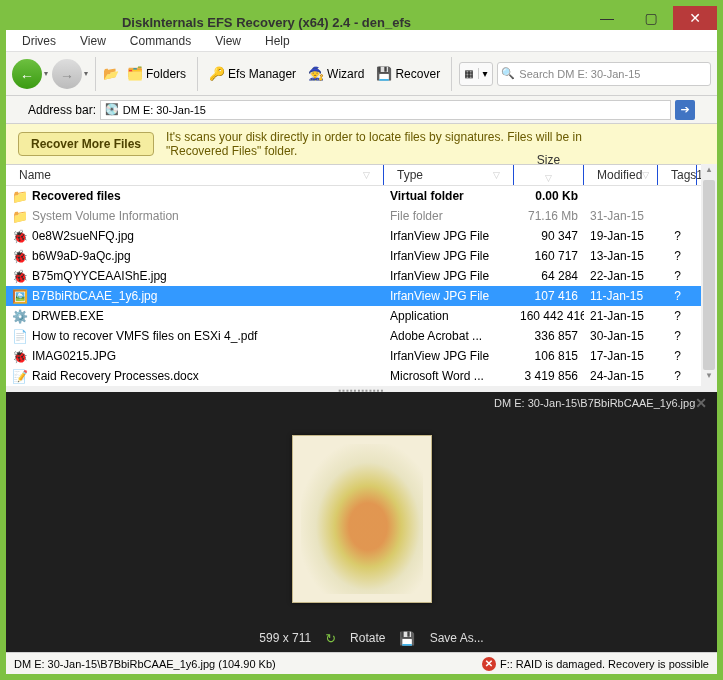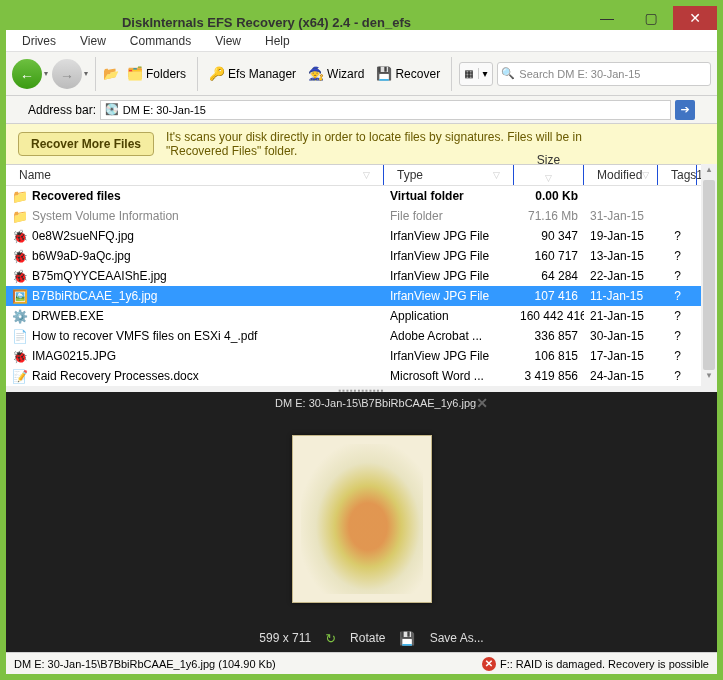--- a/index.html
+++ b/index.html
@@ -51,21 +51,21 @@
   .cell.mod{width:74px;}
   .cell.tags{width:39px;text-align:center;}
   .row.bold .cell.name,.row.bold .cell.type,.row.bold .cell.size{font-weight:bold;color:#000;}
   .row.gray{color:#888;}
 
   .icn{width:16px;height:16px;display:inline-flex;align-items:center;justify-content:center;font-size:13px;flex-shrink:0;}
 
   .grip{height:6px;background:#f0f0f0;text-align:center;font-size:8px;color:#999;letter-spacing:1px;}
 
   .preview{flex:1;background:#1f1f1f;display:flex;flex-direction:column;color:#ddd;position:relative;}
-  .pv-path{height:22px;font-size:11px;padding:4px 10px;display:flex;justify-content:center;align-items:center;margin-left:40px;}
+  .pv-path{height:22px;font-size:11px;padding:4px 10px;display:flex;justify-content:flex-end;align-items:center;margin-left:40px;}
   .pv-close{color:#666;font-size:14px;font-weight:bold;}
   .pv-body{flex:1;display:flex;align-items:center;justify-content:center;}
   .map-thumb{width:140px;height:168px;background:#f4eed8;border:1px solid #c5b788;box-shadow:0 0 4px rgba(0,0,0,.6);position:relative;overflow:hidden;}
   .map-thumb::before{content:"";position:absolute;inset:8px;background:
     radial-gradient(ellipse at 55% 55%, #e0924a 0%, #e0924a 20%, #d8c966 35%, #e8e3c0 55%, #f4eed8 75%);
     opacity:.95;}
   .pv-tools{height:28px;display:flex;align-items:center;justify-content:center;gap:14px;font-size:12px;color:#ddd;padding-left:20px;}
   .pv-tools .grn{color:#7EC142;font-size:13px;}
 
   .statusbar{height:22px;background:#f5f5f2;display:flex;align-items:center;font-size:11px;padding:0 8px;justify-content:space-between;border-top:1px solid #d0d0d0;}

